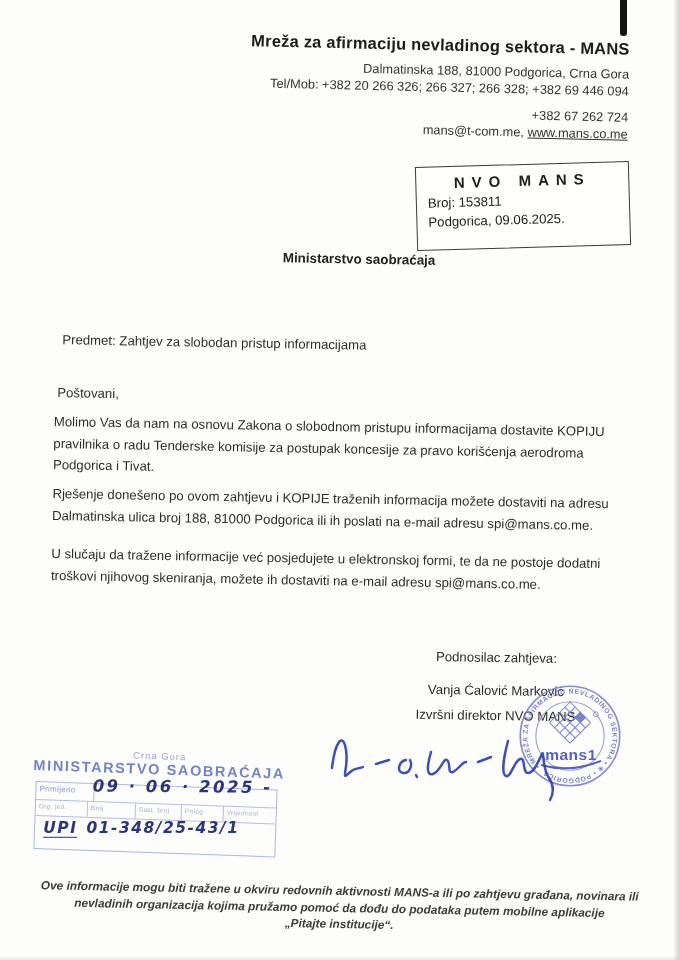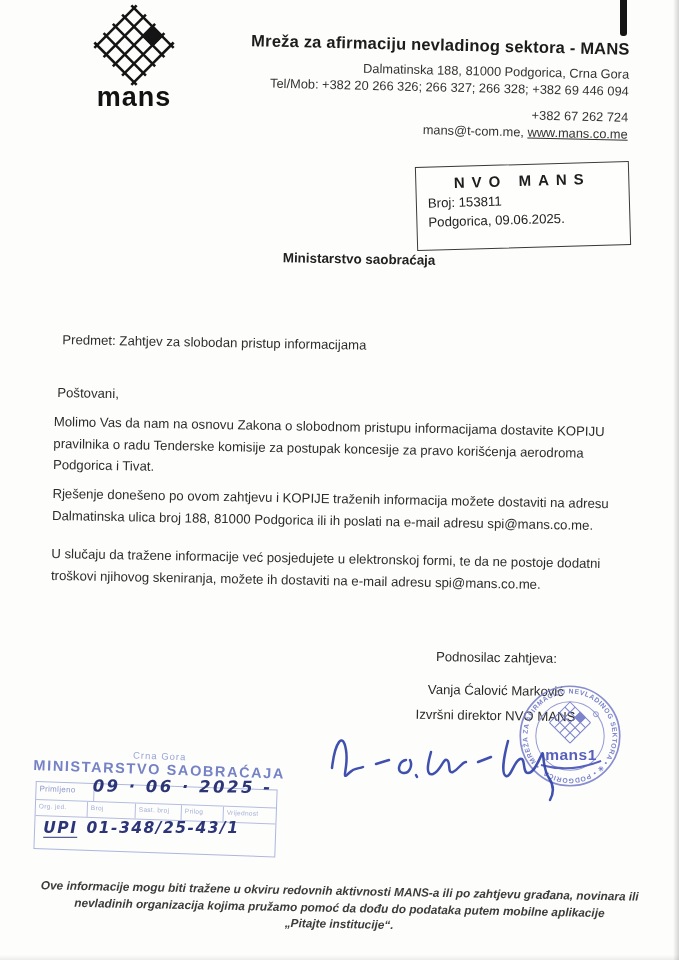--- a/index.html
+++ b/index.html
@@ -91,38 +91,20 @@
 </style>
 </head>
 <body>
 
 <div class="page">
 
   <div class="artifact-topright"></div>
   <div class="edge-right"></div>
   <div class="edge-bottom"></div>
 
-  <div class="logo">
-    <svg width="104" height="86" viewBox="0 0 110 92">
-      <g transform="rotate(45 55 44)" stroke="#141414" stroke-width="2.7" fill="none">
-        <line x1="23" y1="16" x2="87" y2="16"></line>
-        <line x1="23" y1="30" x2="87" y2="30"></line>
-        <line x1="23" y1="44" x2="87" y2="44"></line>
-        <line x1="23" y1="58" x2="87" y2="58"></line>
-        <line x1="23" y1="72" x2="87" y2="72"></line>
-        <line x1="27" y1="12" x2="27" y2="76"></line>
-        <line x1="41" y1="12" x2="41" y2="76"></line>
-        <line x1="55" y1="12" x2="55" y2="76"></line>
-        <line x1="69" y1="12" x2="69" y2="76"></line>
-        <line x1="83" y1="12" x2="83" y2="76"></line>
-        <rect x="55" y="16" width="14" height="14" fill="#141414"></rect>
-      </g>
-    </svg>
-    <div class="logo-word">mans</div>
-  </div>
 
   <div class="lh">
     <div class="lh-title">Mreža za afirmaciju nevladinog sektora - MANS</div>
     <div class="lh-line">Dalmatinska 188, 81000 Podgorica, Crna Gora</div>
     <div class="lh-line">Tel/Mob: +382 20 266 326; 266 327; 266 328; +382 69 446 094</div>
     <div class="lh-line lh-gap">+382 67 262 724</div>
     <div class="lh-line"><span>mans@t-com.me,</span> <span class="uline">www.mans.co.me</span></div>
   </div>
 
   <div class="regbox">

